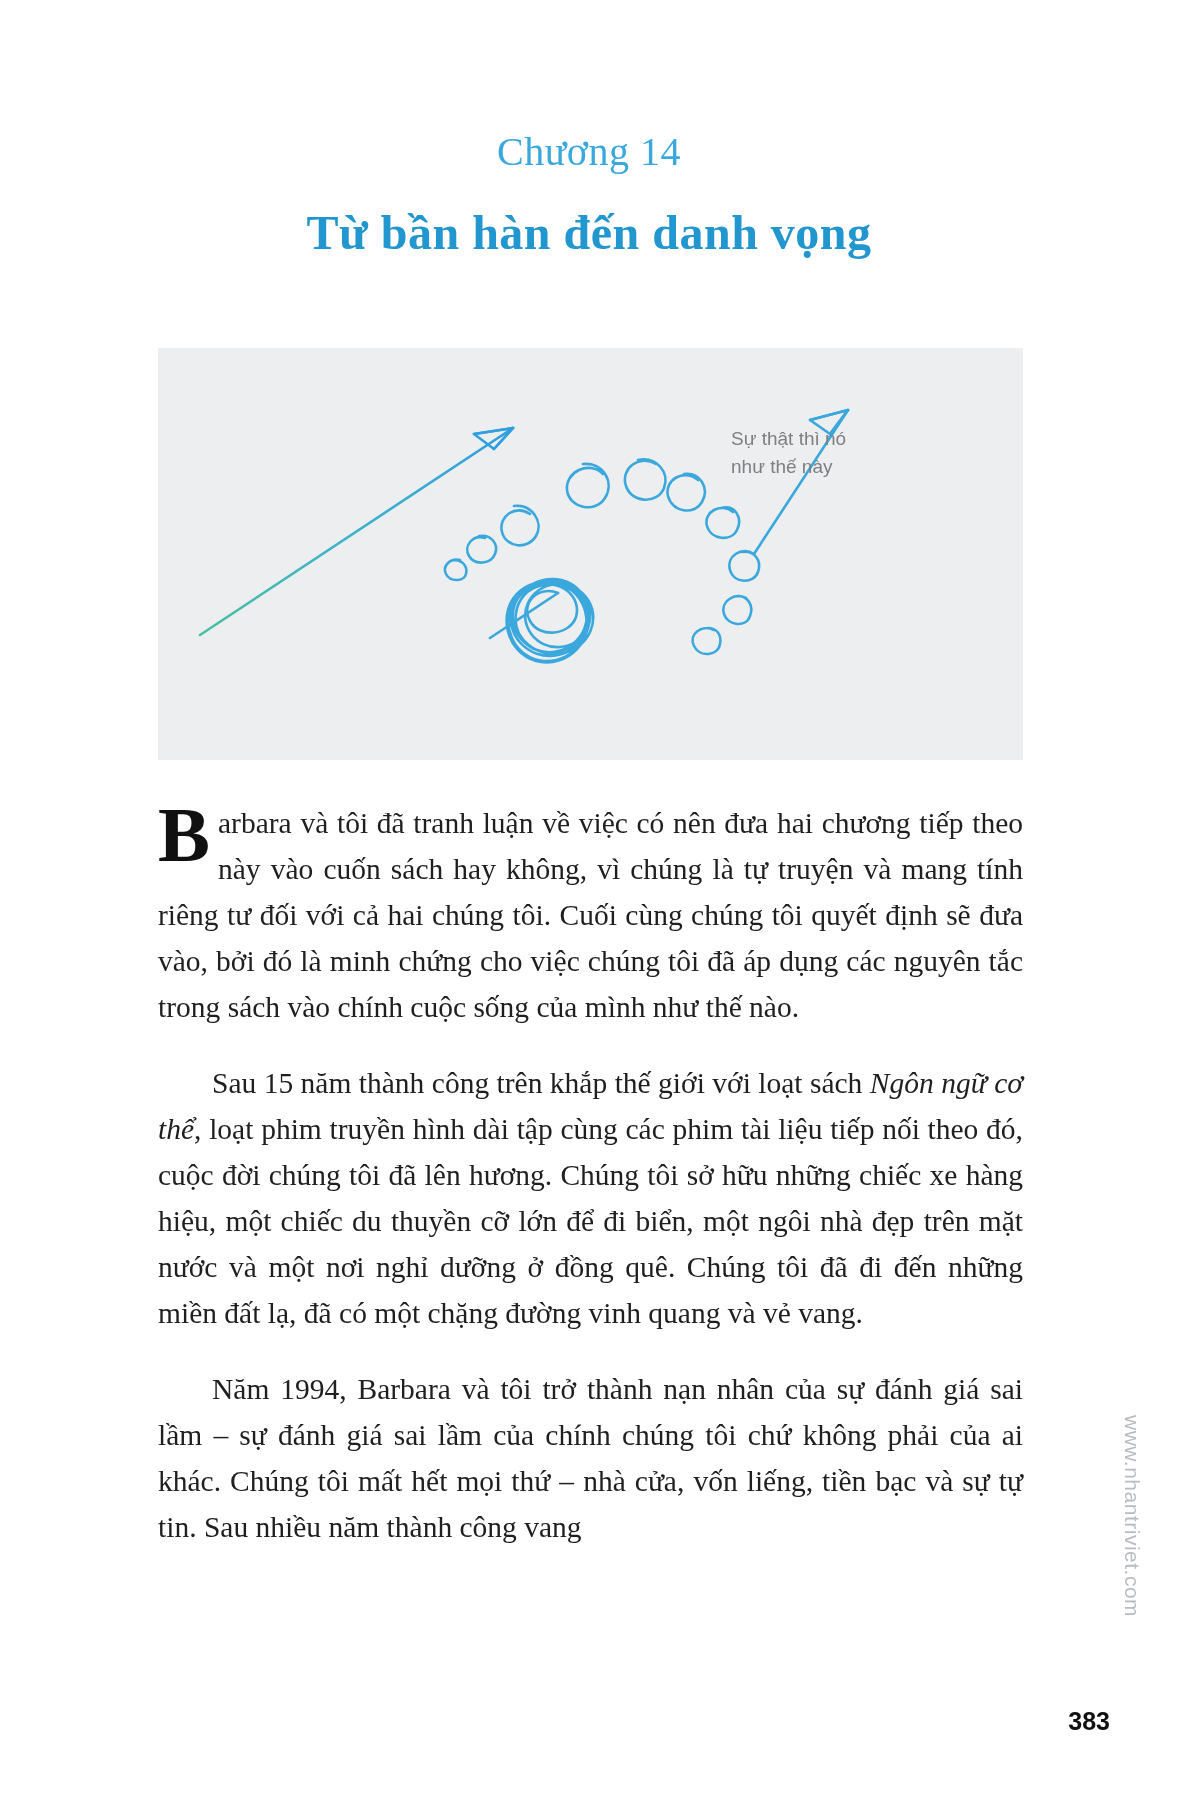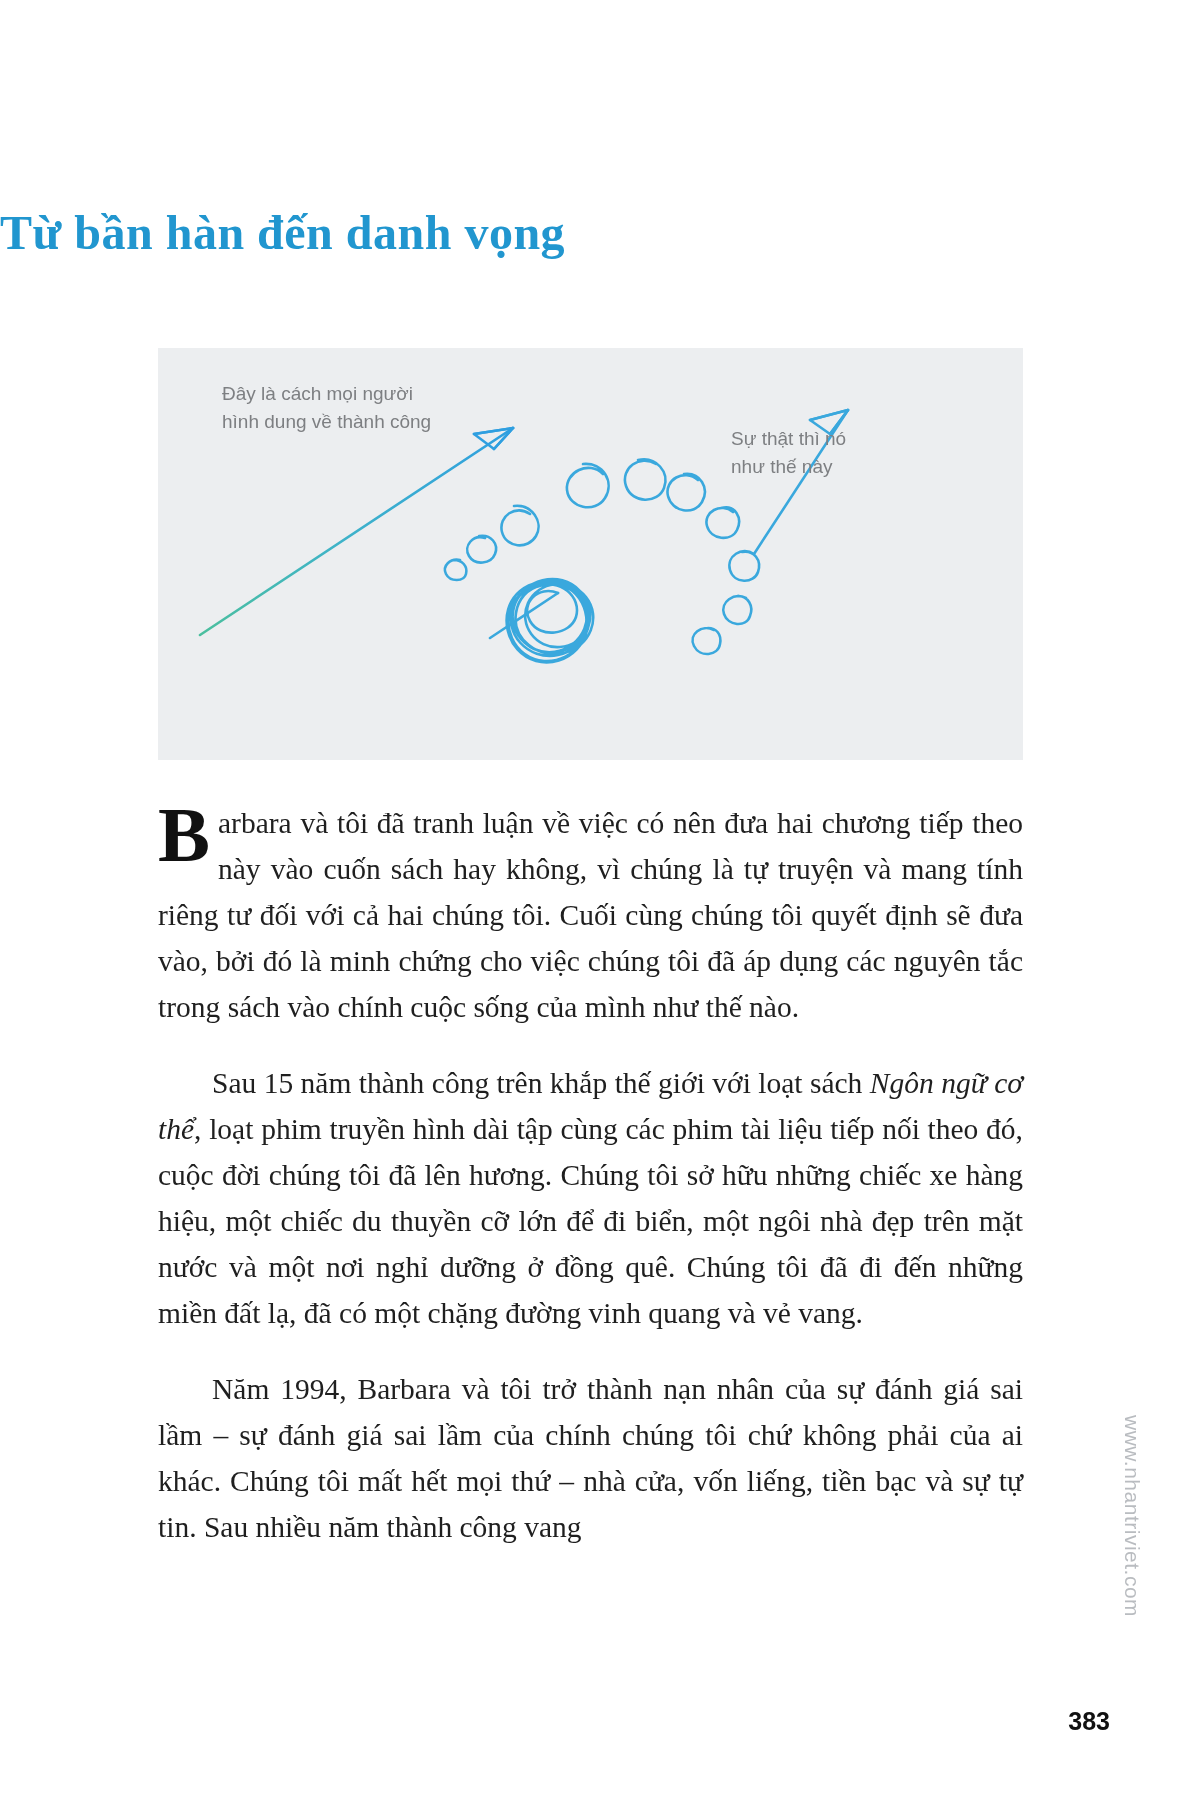--- a/index.html
+++ b/index.html
@@ -30,21 +30,21 @@
     font-size: 40px;
     color: #3aa8dd;
     font-family: "Liberation Serif", serif;
     letter-spacing: 0.5px;
   }
   .chapter-title {
     position: absolute;
     top: 205px;
     left: 0;
     width: 1178px;
-    text-align: left;
+    text-align: center;
     font-size: 48px;
     font-weight: bold;
     color: #2196cf;
     letter-spacing: 0.5px;
   }
 
   
   .figure {
     position: absolute;
     left: 158px;
@@ -121,20 +121,21 @@
     font-size: 25px;
     font-weight: bold;
     color: #111;
   }
 </style>
 </head>
 <body>
 
 <div class="page">
 
+  <div class="chapter-label">Chương 14</div>
   <div class="chapter-title">Từ bần hàn đến danh vọng</div>
 
   <div class="figure">
     <svg viewBox="0 0 865 412" xmlns="http://www.w3.org/2000/svg">
       <defs>
         <linearGradient id="gradLine" x1="0" y1="1" x2="1" y2="0">
           <stop offset="0" stop-color="#4bbf9e"></stop>
           <stop offset="0.45" stop-color="#3fb3c9"></stop>
           <stop offset="1" stop-color="#2f9fe0"></stop>
         </linearGradient>
@@ -188,22 +189,20 @@
         <path d="M596 206 c -12 -8 -28 2 -24 16 c 4 14 24 14 28 2 c 4 -12 -4 -22 -16 -20"></path>
         <path d="M588 250 c -12 -6 -26 4 -22 16 c 4 12 22 14 26 2 c 4 -10 -2 -20 -12 -20"></path>
         <path d="M556 282 c -12 -6 -26 4 -20 16 c 6 12 24 10 26 -2 c 2 -10 -4 -16 -12 -16"></path>
         <line x1="596" y1="206" x2="690" y2="62"></line>
         <path d="M690 62 L652 72 L672 86 Z" fill="none"></path>
         <path d="M690 62 L652 72"></path>
         <path d="M690 62 L672 86"></path>
       </g>
     </svg>
 
-    <div class="fig-caption left">Đây là cách mọi người
-hình dung về thành công</div>
     <div class="fig-caption right">Sự thật thì nó
 như thế này</div>
   </div>
 
   <div class="body">
     <p class="para first"><span class="dropcap">B</span><span>arbara và tôi đã tranh luận về việc có nên đưa hai chương tiếp theo này vào cuốn sách hay không, vì chúng là tự truyện và mang tính riêng tư đối với cả hai chúng tôi. Cuối cùng chúng tôi quyết định sẽ đưa vào, bởi đó là minh chứng cho việc chúng tôi đã áp dụng các nguyên tắc trong sách vào chính cuộc sống của mình như thế nào.</span></p>
 
     <p class="para"><span>Sau 15 năm thành công trên khắp thế giới với loạt sách </span><span class="it">Ngôn ngữ cơ thể</span><span>, loạt phim truyền hình dài tập cùng các phim tài liệu tiếp nối theo đó, cuộc đời chúng tôi đã lên hương. Chúng tôi sở hữu những chiếc xe hàng hiệu, một chiếc du thuyền cỡ lớn để đi biển, một ngôi nhà đẹp trên mặt nước và một nơi nghỉ dưỡng ở đồng quê. Chúng tôi đã đi đến những miền đất lạ, đã có một chặng đường vinh quang và vẻ vang.</span></p>
 
     <p class="para">Năm 1994, Barbara và tôi trở thành nạn nhân của sự đánh giá sai lầm – sự đánh giá sai lầm của chính chúng tôi chứ không phải của ai khác. Chúng tôi mất hết mọi thứ – nhà cửa, vốn liếng, tiền bạc và sự tự tin. Sau nhiều năm thành công vang</p>

